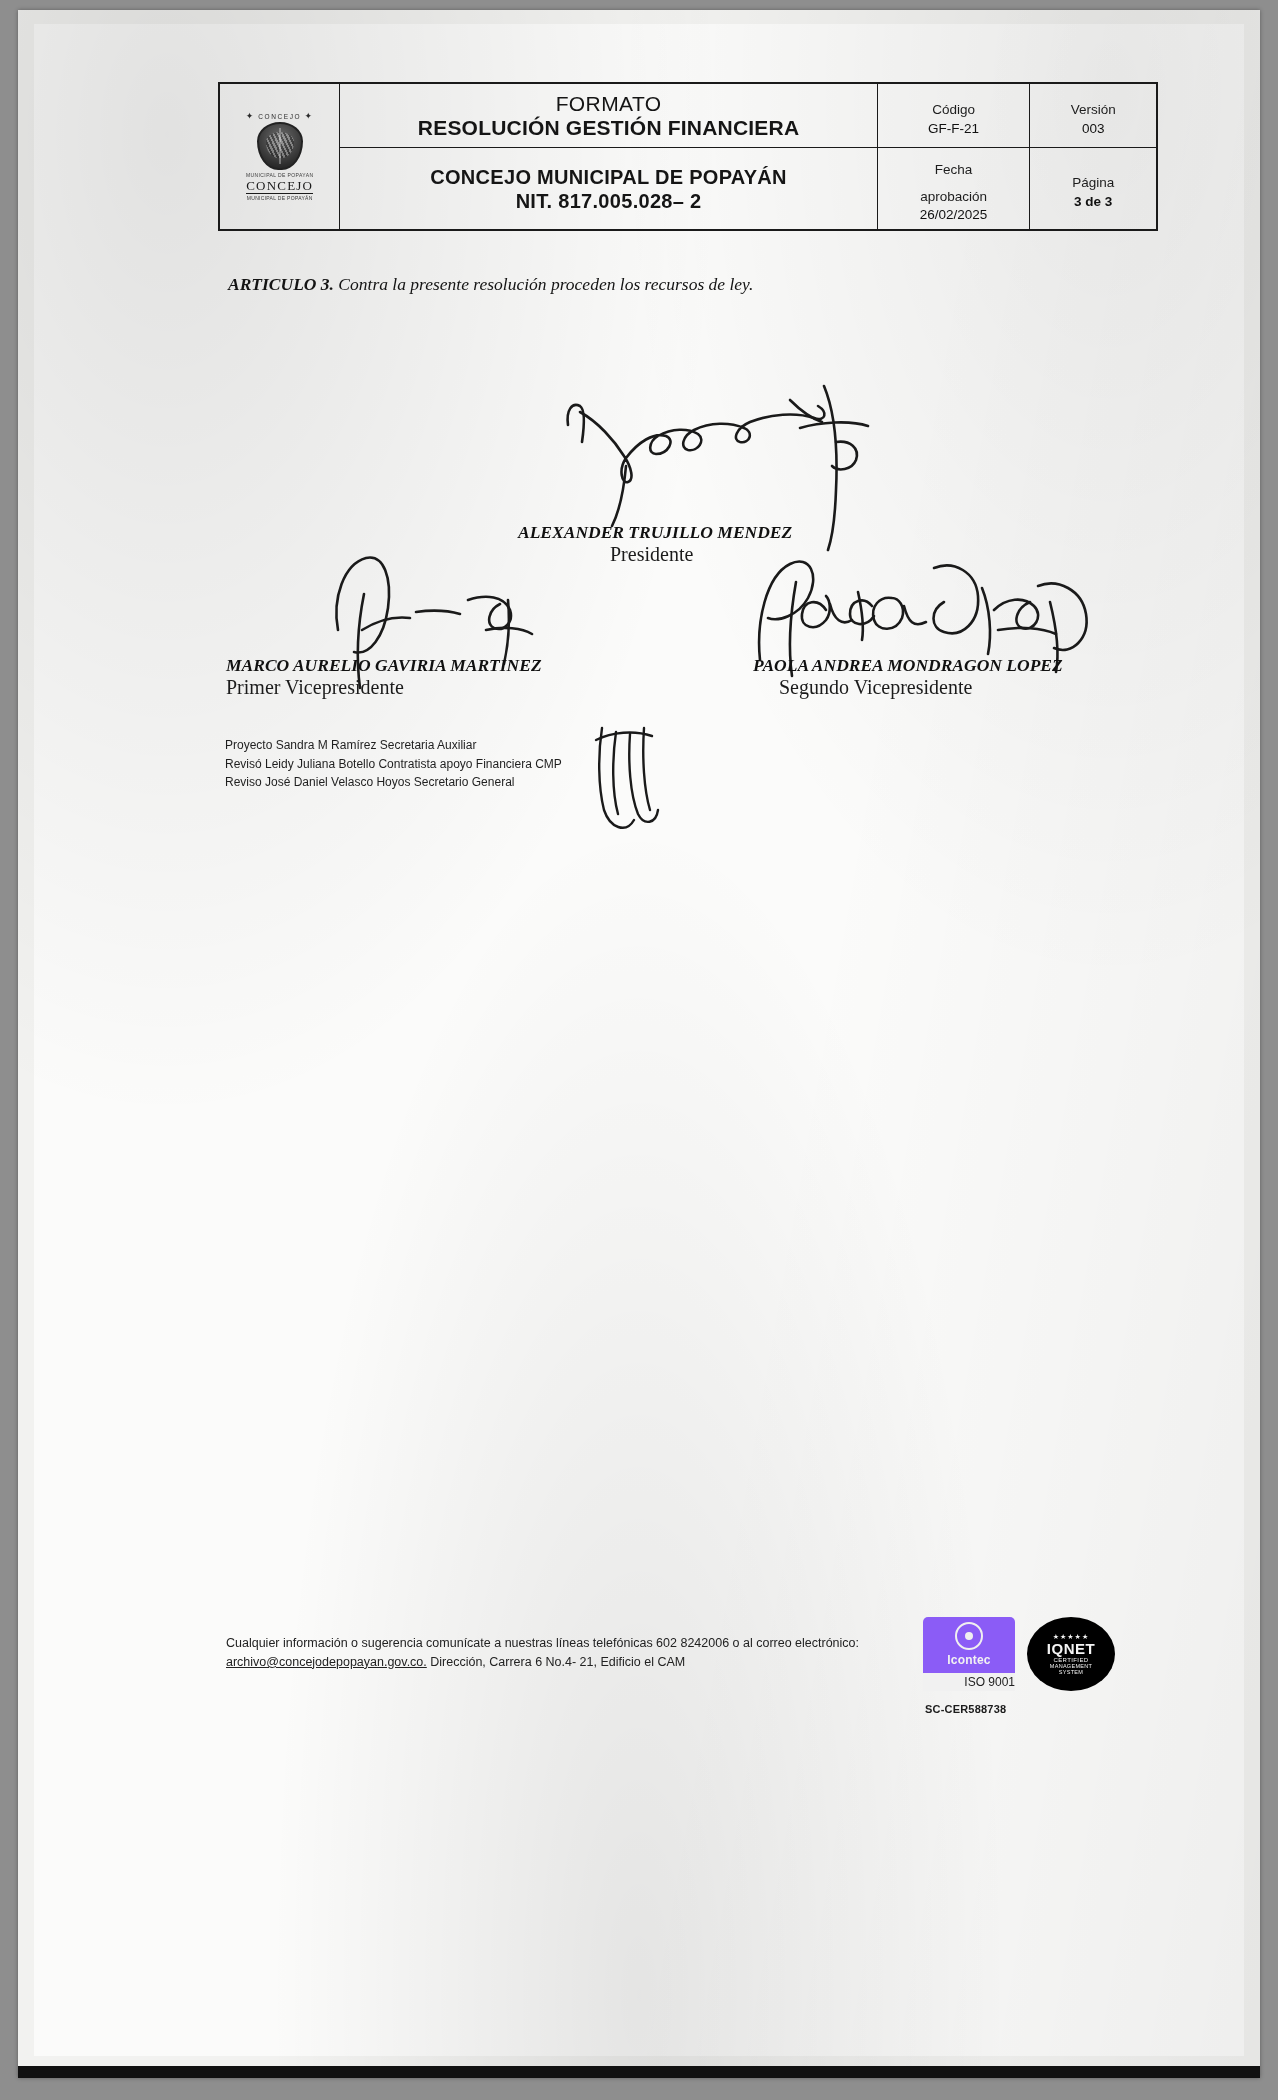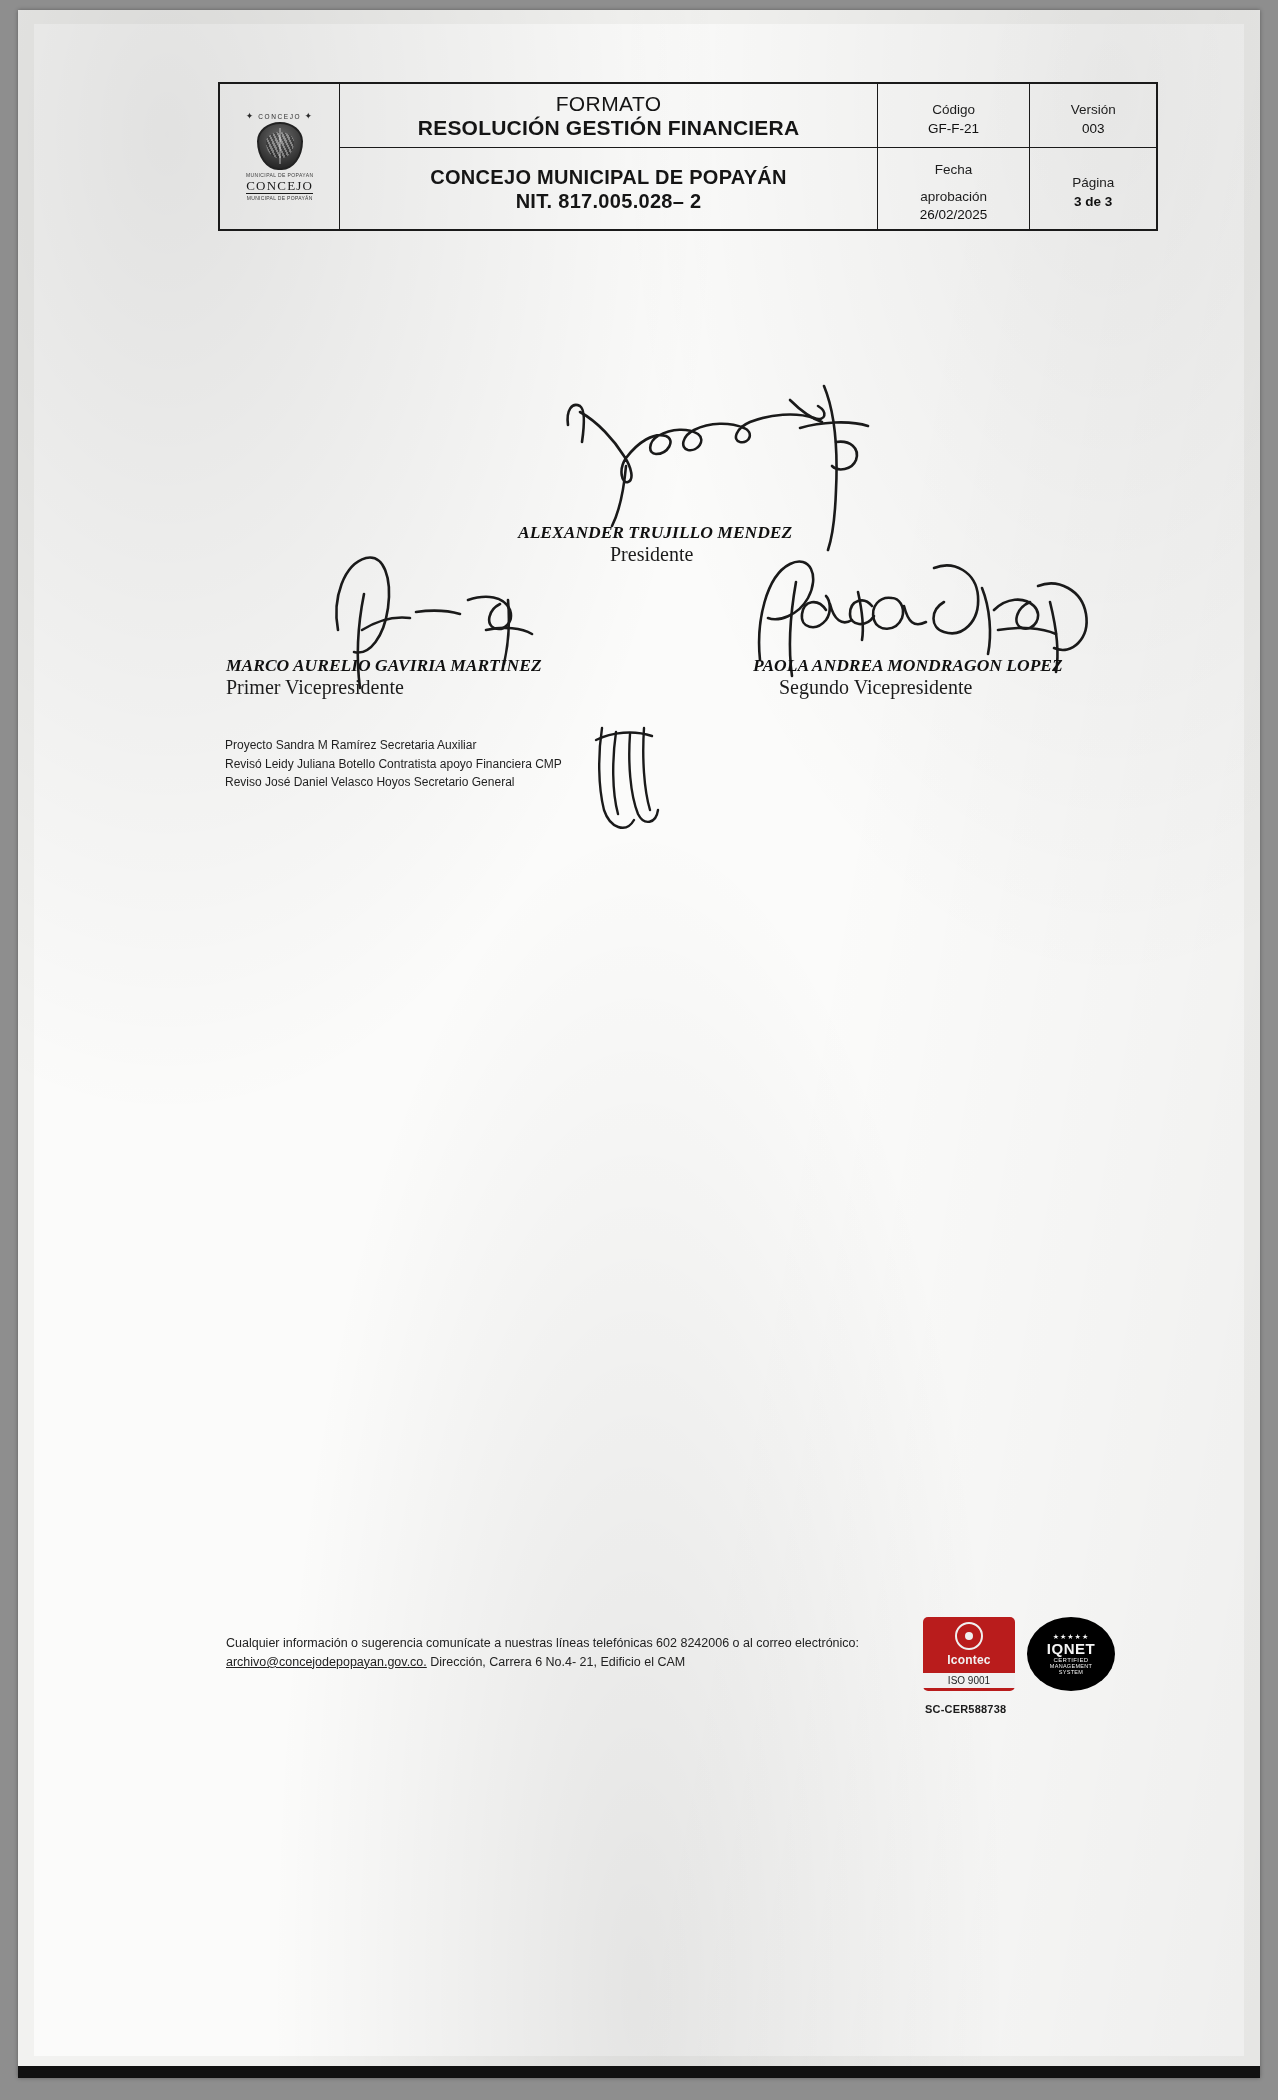--- a/index.html
+++ b/index.html
@@ -245,21 +245,21 @@
     left: 905px;
     top: 1607px;
     width: 230px;
     height: 110px;
   }
   .icontec {
     position: absolute;
     left: 0; top: 0;
     width: 92px; height: 74px;
     border-radius: 5px;
-    background: #b91c1c;
+    background: #8b5cf6;
     color: #f2f2f2;
     display: flex;
     flex-direction: column;
     align-items: center;
     justify-content: flex-start;
     padding-top: 5px;
     box-sizing: border-box;
   }
   .icontec .ring {
     width: 24px; height: 24px;
@@ -272,25 +272,25 @@
     position: absolute;
     left: 50%; top: 50%;
     width: 8px; height: 8px;
     margin: -4px 0 0 -4px;
     border-radius: 50%;
     background: #f0f0f0;
   }
   .icontec .nm { font-size: 12px; font-weight: 700; margin-top: 3px; letter-spacing: .2px;}
   .icontec .iso {
     margin-top: 6px;
-    font-size: 10px;
+    font-size: 12px;
     background: #f1f1f1;
     color: #222;
     width: 100%;
-    text-align: center;
+    text-align: right;
     padding: 2px 0;
   }
   .iqnet {
     position: absolute;
     left: 104px; top: 0;
     width: 88px; height: 74px;
     border-radius: 50%;
     background: #000000;
     color: #f4f4f4;
     display: flex;
@@ -362,20 +362,23 @@
       </td>
       <td class="meta-cell small">
         <div class="meta-lbl">Página</div>
         <div class="meta-val bold">3 de 3</div>
       </td>
     </tr>
   </tbody>
     </table>
 
   <div class="body-text">
+    <p class="art">
+      <b>ARTICULO 3.</b><span> Contra la presente resolución proceden los recursos de ley.</span>
+    </p>
   </div>
 
   <svg class="ink" style="left:520px; top:360px; width:420px; height:200px;" viewBox="0 0 420 200">
     <g fill="none" stroke="#1a1a1a" stroke-width="2.6" stroke-linecap="round" stroke-linejoin="round">
       <path d="M30 55 C28 40, 34 32, 42 36 C48 40, 46 58, 44 72"></path>
       <path d="M42 42 C60 52, 76 70, 86 86 C94 98, 96 110, 90 112 C84 114, 80 100, 88 88
                C100 72, 116 62, 128 66 C138 70, 130 84, 118 84 C110 84, 110 72, 120 66
                C134 58, 150 58, 160 64 C168 70, 160 82, 150 80 C142 78, 144 66, 156 60
                C172 52, 192 52, 206 58 C216 62, 212 74, 202 72 C194 70, 198 58, 212 52
                C232 44, 258 42, 276 48"></path>

